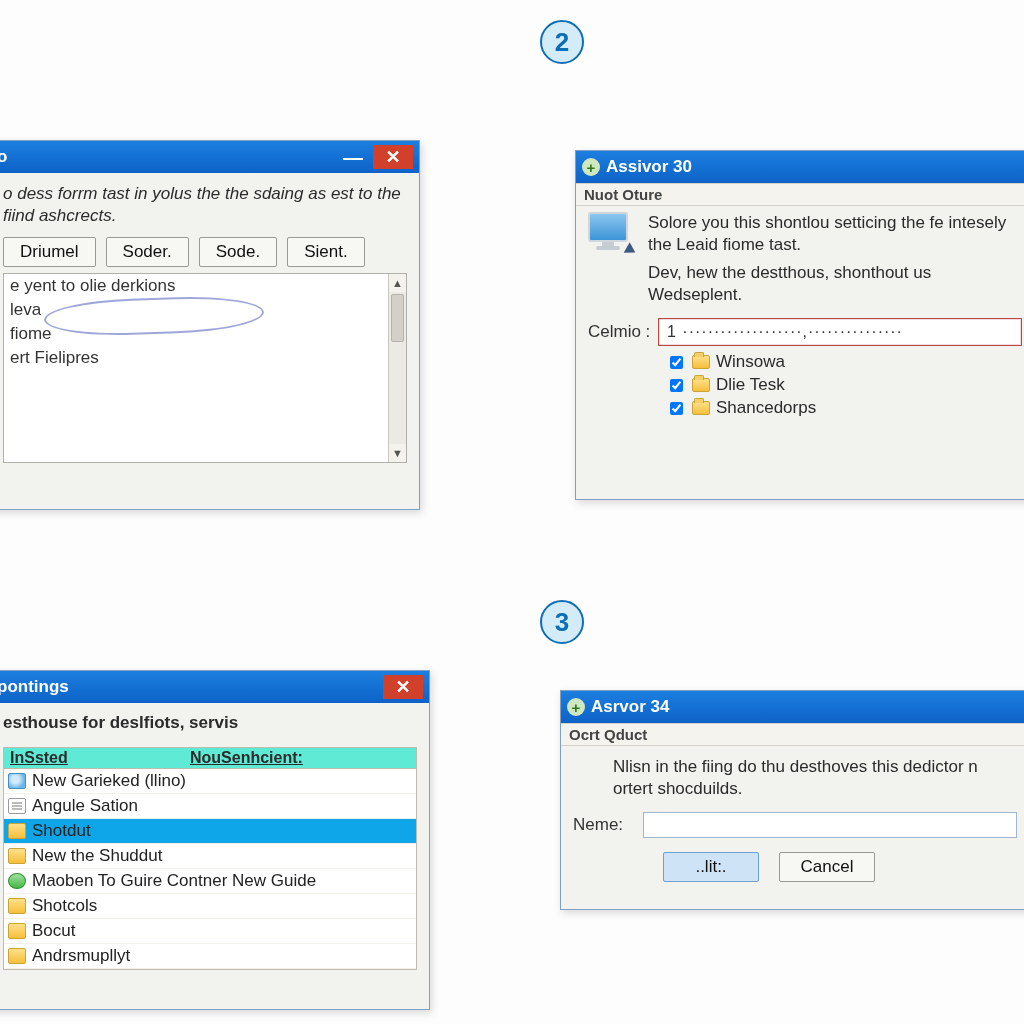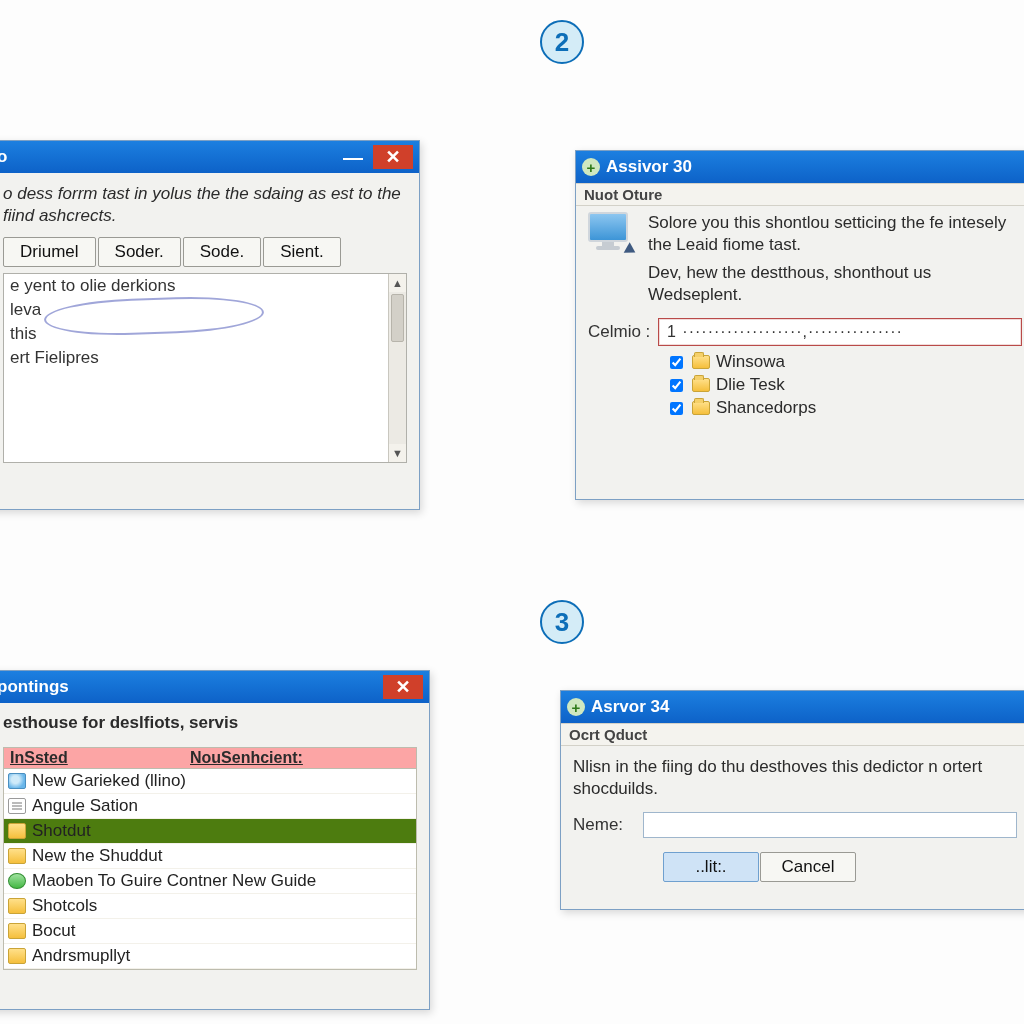--- a/index.html
+++ b/index.html
@@ -23,21 +23,21 @@
     font-weight:bold; font-size:15px; display:flex; align-items:center; justify-content:center;
     margin-right:6px;
   }
   .titlebar .title-text { flex:1; white-space:nowrap; overflow:hidden; }
   .titlebar .minbtn, .titlebar .closebtn {
     height:24px; display:flex; align-items:center; justify-content:center;
   }
   .minbtn { width:32px; color:#fff; font-size:20px; }
   .closebtn { width:40px; background:#d0402a; color:#fff; font-size:18px; margin-left:4px; }
   .body { padding:10px 12px 12px 12px; font-size:17px; color:#2b2b2b; }
-  .btnrow { display:flex; gap:2px; margin:10px 0 6px 0; }
+  .btnrow { display:flex; gap:10px; margin:10px 0 6px 0; }
   .btn {
     background:#f7f7f3; border:1px solid #9a9a94; padding:4px 16px; font-size:17px; color:#111;
     border-radius:2px; min-width:74px; text-align:center; cursor:pointer;
   }
   .btn.blue { background:#cfe3f6; border:1px solid #6fa0cf; }
   .listbox {
     background:#fff; border:1px solid #b0b0aa; height:170px; position:relative; overflow:hidden;
   }
   .listbox .line { padding:2px 6px; font-size:17px; color:#333; }
   .scrollbar {
@@ -65,41 +65,41 @@
     flex:1; background:#fff; border:1px solid #b94a48; padding:4px 8px; font-size:16px; font-family:inherit;
     color:#333; letter-spacing:1px; box-shadow: inset 0 0 0 1px rgba(185,74,72,0.2);
   }
   .plain-input { flex:1; background:#fff; border:1px solid #9fb6cc; padding:4px 8px; font-size:16px; height:26px; }
   .cb-row { display:flex; align-items:center; gap:6px; margin:3px 0 3px 4px; font-size:17px;}
   .folder-icon { width:18px; height:14px; background:linear-gradient(#ffe08a,#f5bf3c); border:1px solid #caa437; border-radius:2px; position:relative;}
   .folder-icon::before{content:"";position:absolute;left:1px;top:-4px;width:8px;height:4px;background:#f5d06a;border:1px solid #caa437;border-bottom:none;border-radius:2px 2px 0 0;}
   .col-headers {
     display:grid;
     grid-template-columns: 180px 1fr;
-    background:#fca5a5;
+    background:#5eead4;
     border:1px solid #bdbcae;
     font-size:16px;
     font-weight:600;
     text-decoration:underline;
     padding:1px 6px;
     margin-top:14px;
   }
   .file-list { border:1px solid #bdbcae; border-top:none; background:#fff; }
   .file-row {
     display:flex; align-items:center; gap:6px; padding:2px 4px; font-size:17px; color:#222;
     border-bottom:1px solid #f3f1ea; cursor:default;
   }
-  .file-row.selected { background:#4d7c0f; }
+  .file-row.selected { background:#0ea5e9; }
   .icon-sm { width:18px; height:16px; border-radius:2px; display:inline-block;}
   .ic-globe { background: radial-gradient(circle at 40% 40%, #cfeaf9 30%, #69b6ea 70%); border:1px solid #4a8fc0;}
   .ic-doc   { background:#fff; border:1px solid #9a9a9a; position:relative;}
   .ic-doc::after{content:"";position:absolute;left:3px;top:3px;right:3px;height:2px;background:#bbb;box-shadow:0 3px 0 #bbb,0 6px 0 #bbb;}
   .ic-fold  { background:linear-gradient(#ffe08a,#f5bf3c); border:1px solid #caa437;}
   .ic-green { background:linear-gradient(#9fe29f,#45b845); border:1px solid #2f8d2f; border-radius:50%;}
-  .btn-row-right { display:flex; gap:1px; justify-content:flex-start; padding:8px 0 0 90px;}
+  .btn-row-right { display:flex; gap:20px; justify-content:flex-start; padding:8px 0 0 90px;}
 </style>
 </head>
 <body>
 
 <div class="step-badge" style="left:540px; top:20px;">2</div>
 
 <div class="step-badge" style="left:540px; top:600px;">3</div>
 
 <div class="window" style="left:-10px; top:140px; width:430px; height:370px;">
 
@@ -115,21 +115,21 @@
     <div class="btnrow">
       <div class="btn">Driumel</div>
       <div class="btn">Soder.</div>
       <div class="btn">Sode.</div>
       <div class="btn">Sient.</div>
     </div>
 
     <div class="listbox" style="height:190px;">
       <div class="line">e yent to olie derkions</div>
       <div class="line">leva</div>
-      <div class="line">this</div>
+      <div class="line">fiome</div>
       <div class="line">ert Fielipres</div>
 
       <div class="scribble" style="left:40px; top:24px; width:220px; height:36px;"></div>
 
       <div class="scrollbar">
         <div class="scroll-up">▲</div>
         <div class="scroll-thumb"></div>
         <div class="scroll-down" style="position:absolute;bottom:0;left:0;right:0;">▼</div>
       </div>
     </div>
@@ -240,21 +240,21 @@
 <div class="window" style="left:560px; top:690px; width:470px; height:220px;">
 
   <div class="titlebar">
     <span class="plus">+</span>
     <span class="title-text">Asrvor 34</span>
   </div>
 
   <div class="subheader">Ocrt Qduct</div>
 
   <div class="body">
-    <div style="line-height:1.3;">Nlisn in the fiing do thu desthoves this dedictor n ortert shocduilds.</div>
+    <div style="line-height:1.3;margin-left:40px;">Nlisn in the fiing do thu desthoves this dedictor n ortert shocduilds.</div>
 
     <div class="field-row" style="margin-top:12px;">
       <span class="field-label" style="width:70px;">Neme:</span>
       <input class="plain-input" value="" style="">
     </div>
 
     <div class="btn-row-right">
       <div class="btn blue" style="min-width:96px;">..lit:.</div>
       <div class="btn" style="min-width:96px;">Cancel</div>
     </div>

